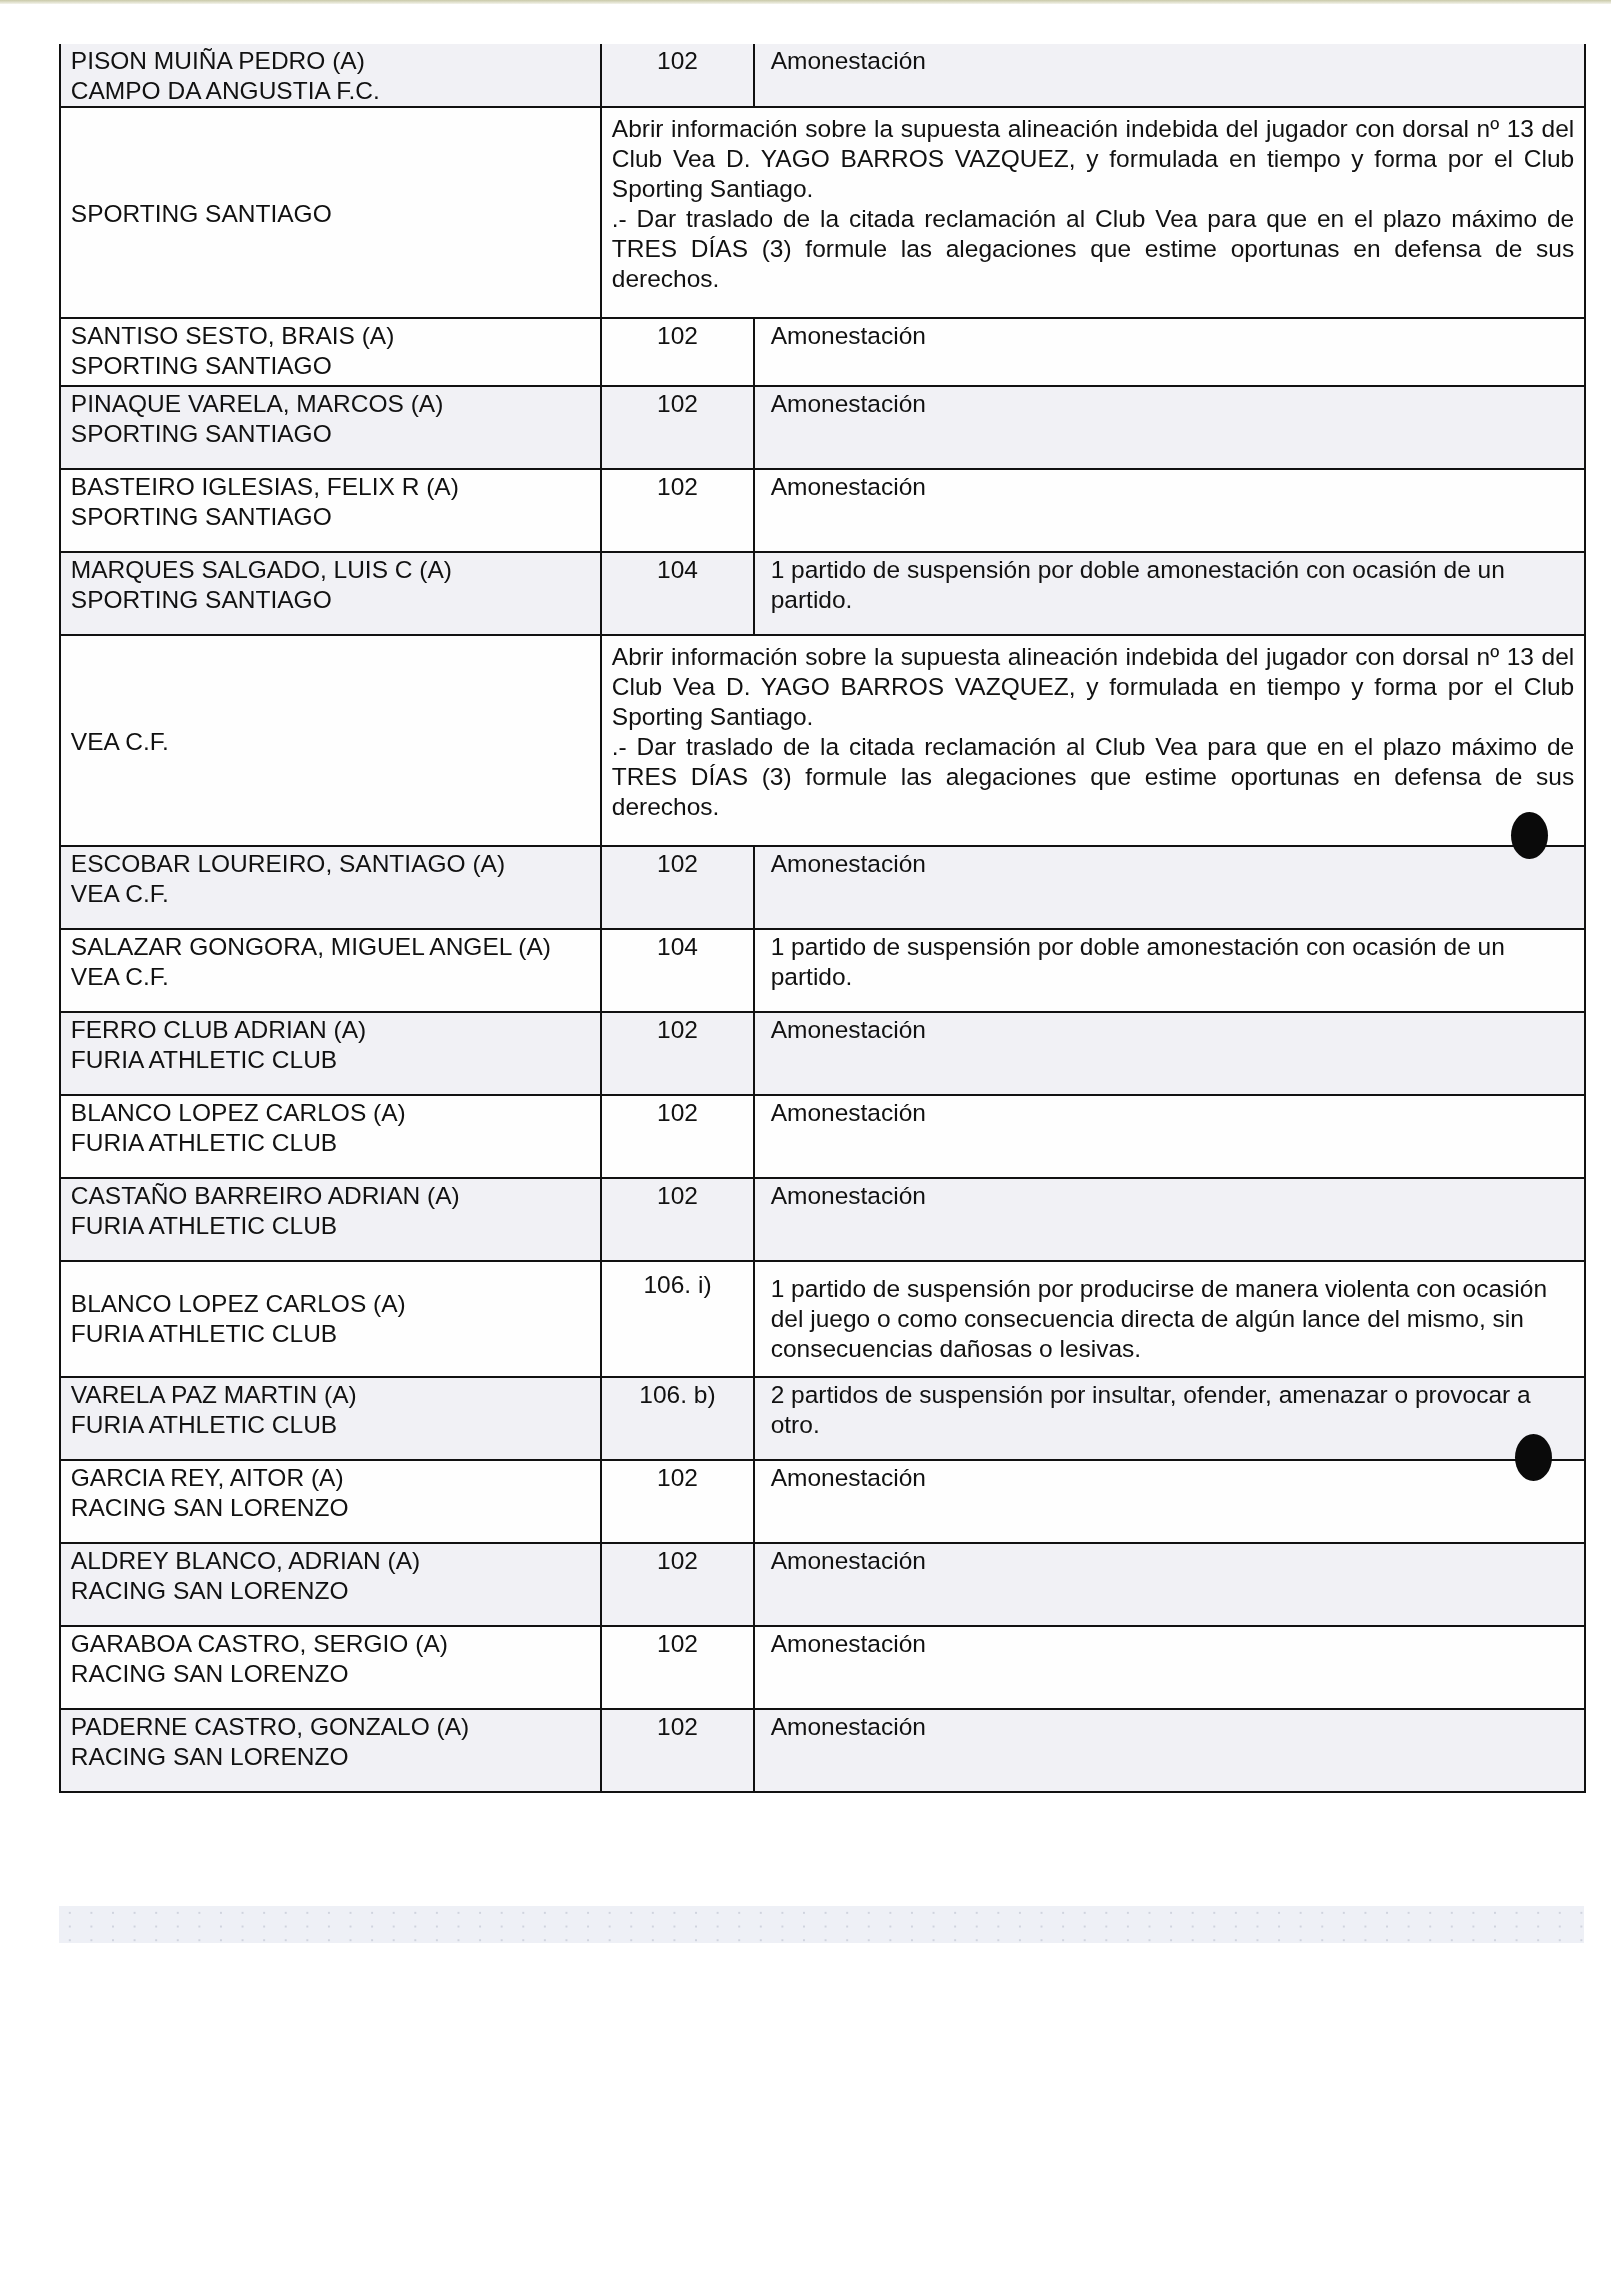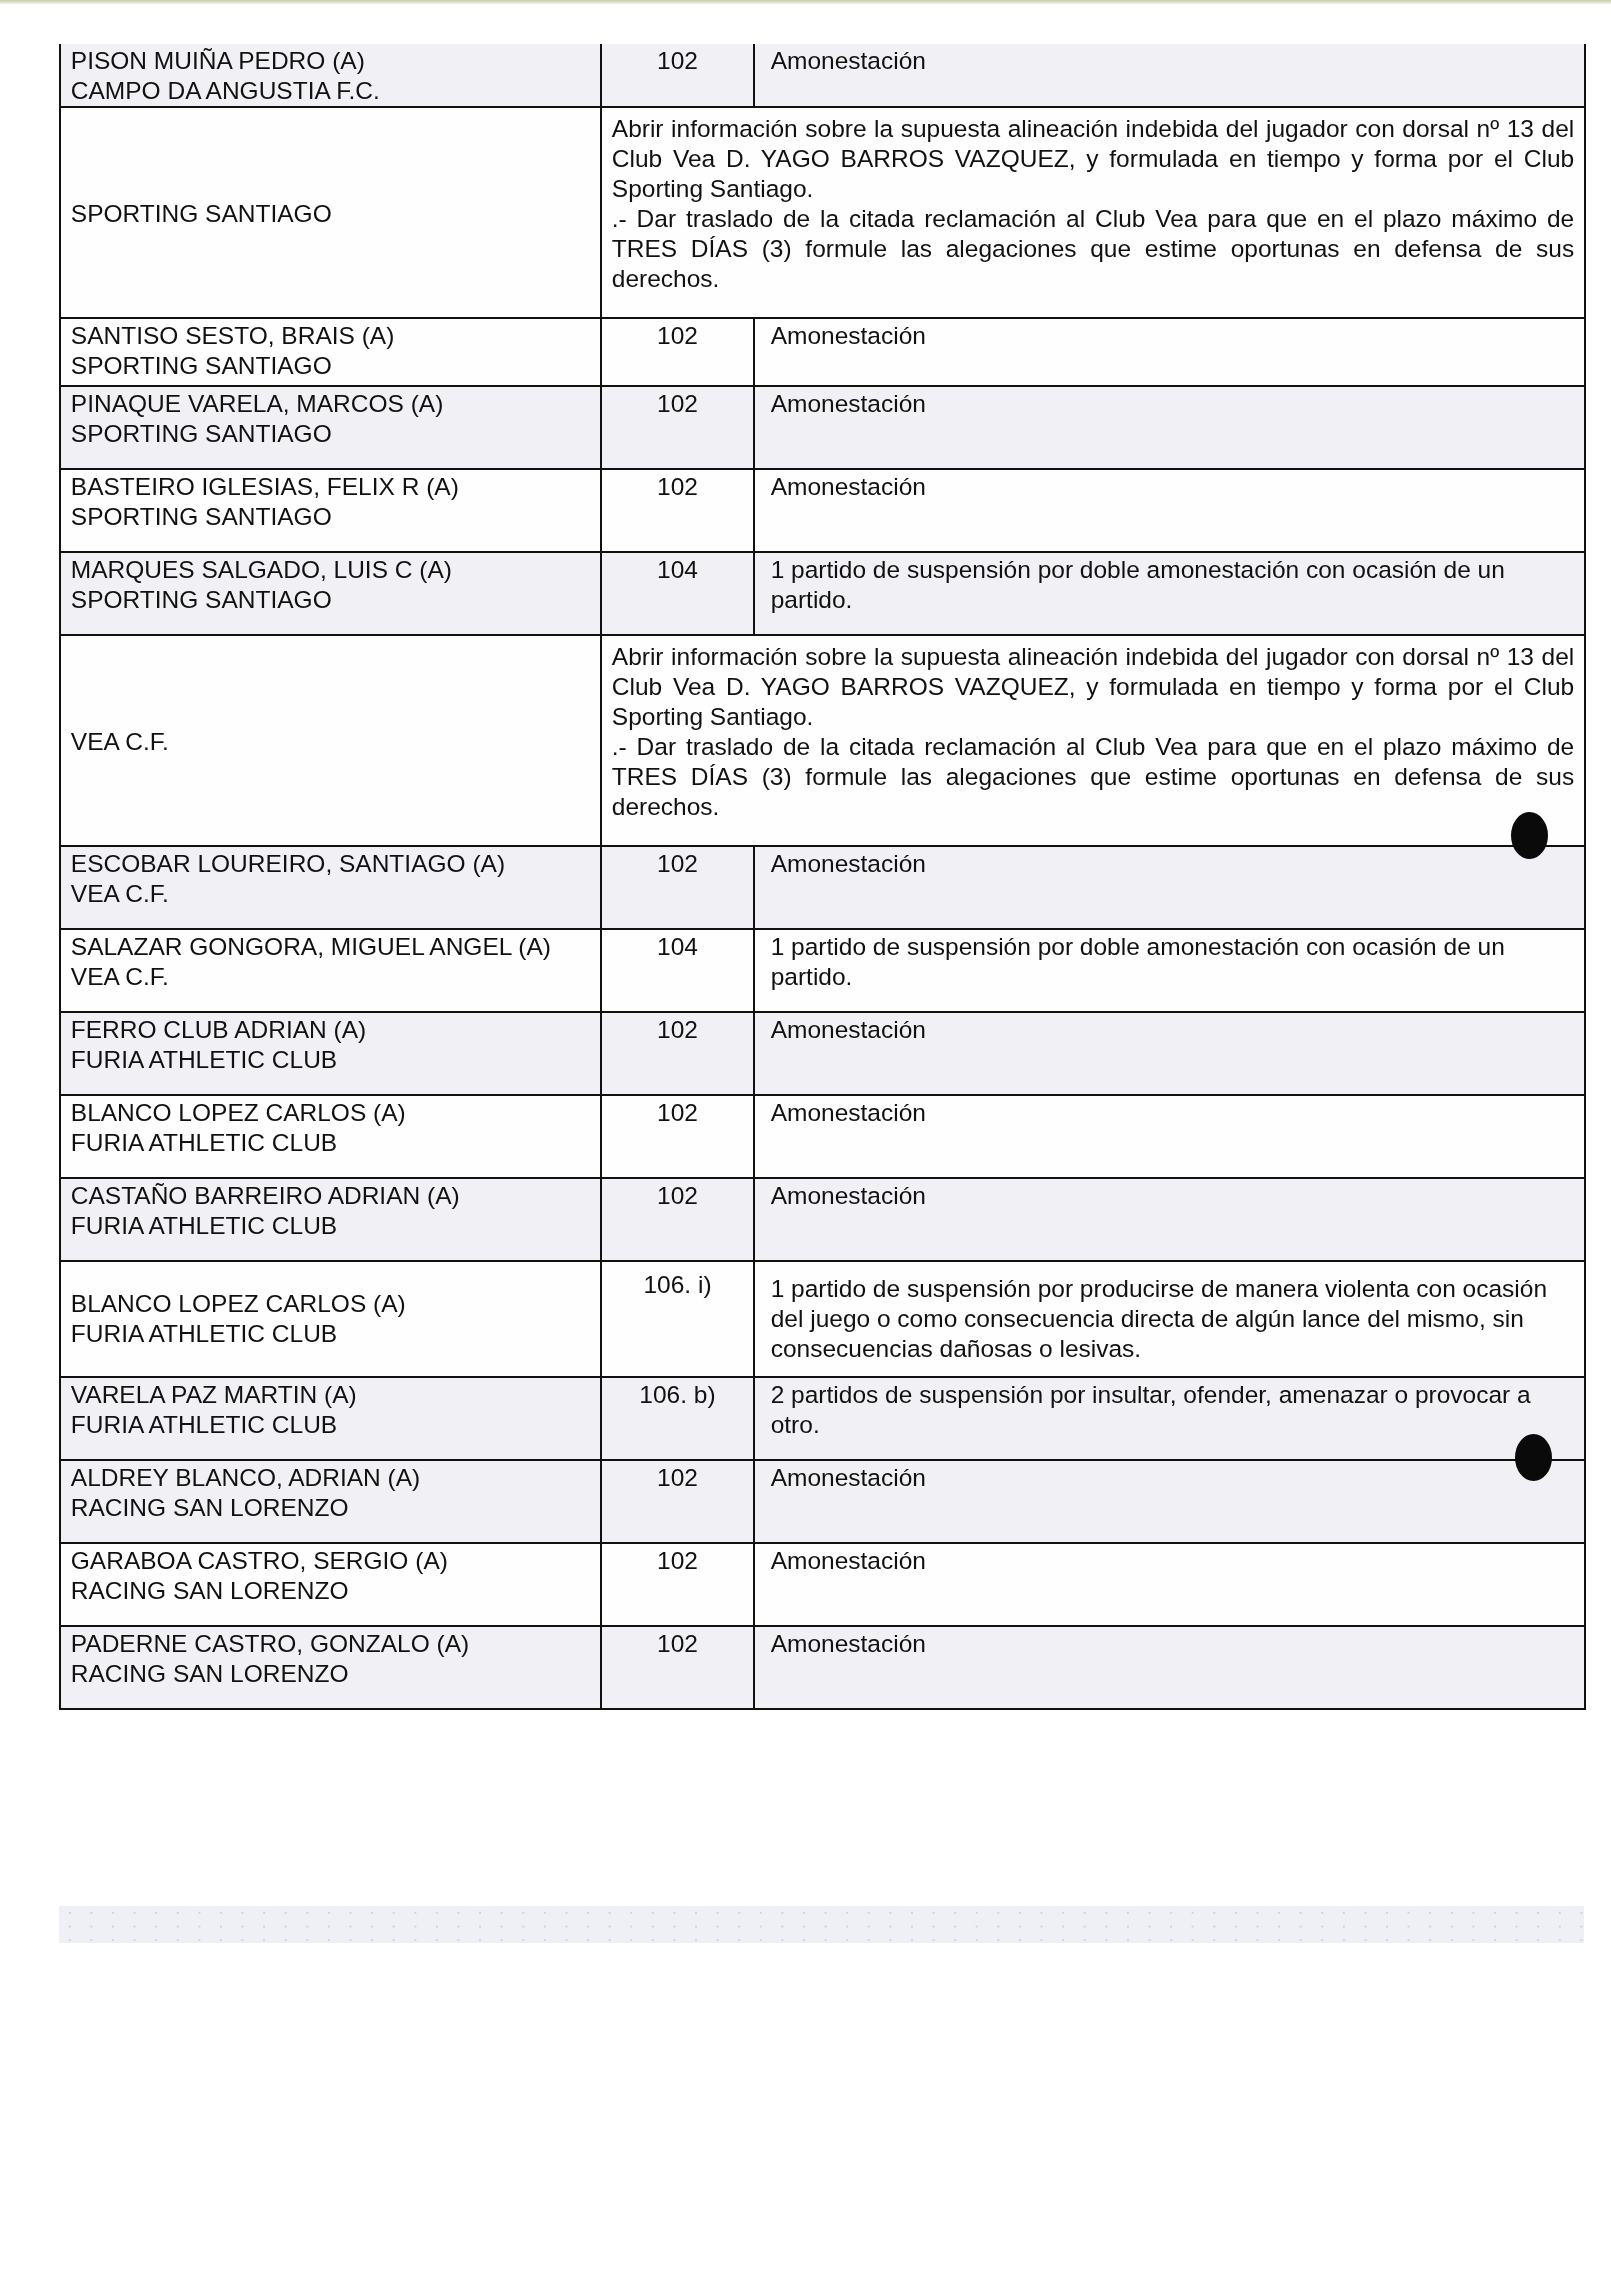--- a/index.html
+++ b/index.html
@@ -171,20 +171,28 @@
 
       <tr class="shaded" style="height:83px">
         <td class="name">
           <span class="line">VARELA PAZ MARTIN (A)</span>
           <span class="line">FURIA ATHLETIC CLUB</span>
         </td>
         <td class="art">106. b)</td>
         <td class="desc">2 partidos de suspensión por insultar, ofender, amenazar o provocar a otro.</td>
       </tr>
 
+      <tr class="plain" style="height:83px">
+        <td class="name">
+          <span class="line">GARCIA REY, AITOR (A)</span>
+          <span class="line">RACING SAN LORENZO</span>
+        </td>
+        <td class="art">102</td>
+        <td class="desc">Amonestación</td>
+      </tr>
 
       <tr class="shaded" style="height:83px">
         <td class="name">
           <span class="line">ALDREY BLANCO, ADRIAN (A)</span>
           <span class="line">RACING SAN LORENZO</span>
         </td>
         <td class="art">102</td>
         <td class="desc">Amonestación</td>
       </tr>
 

